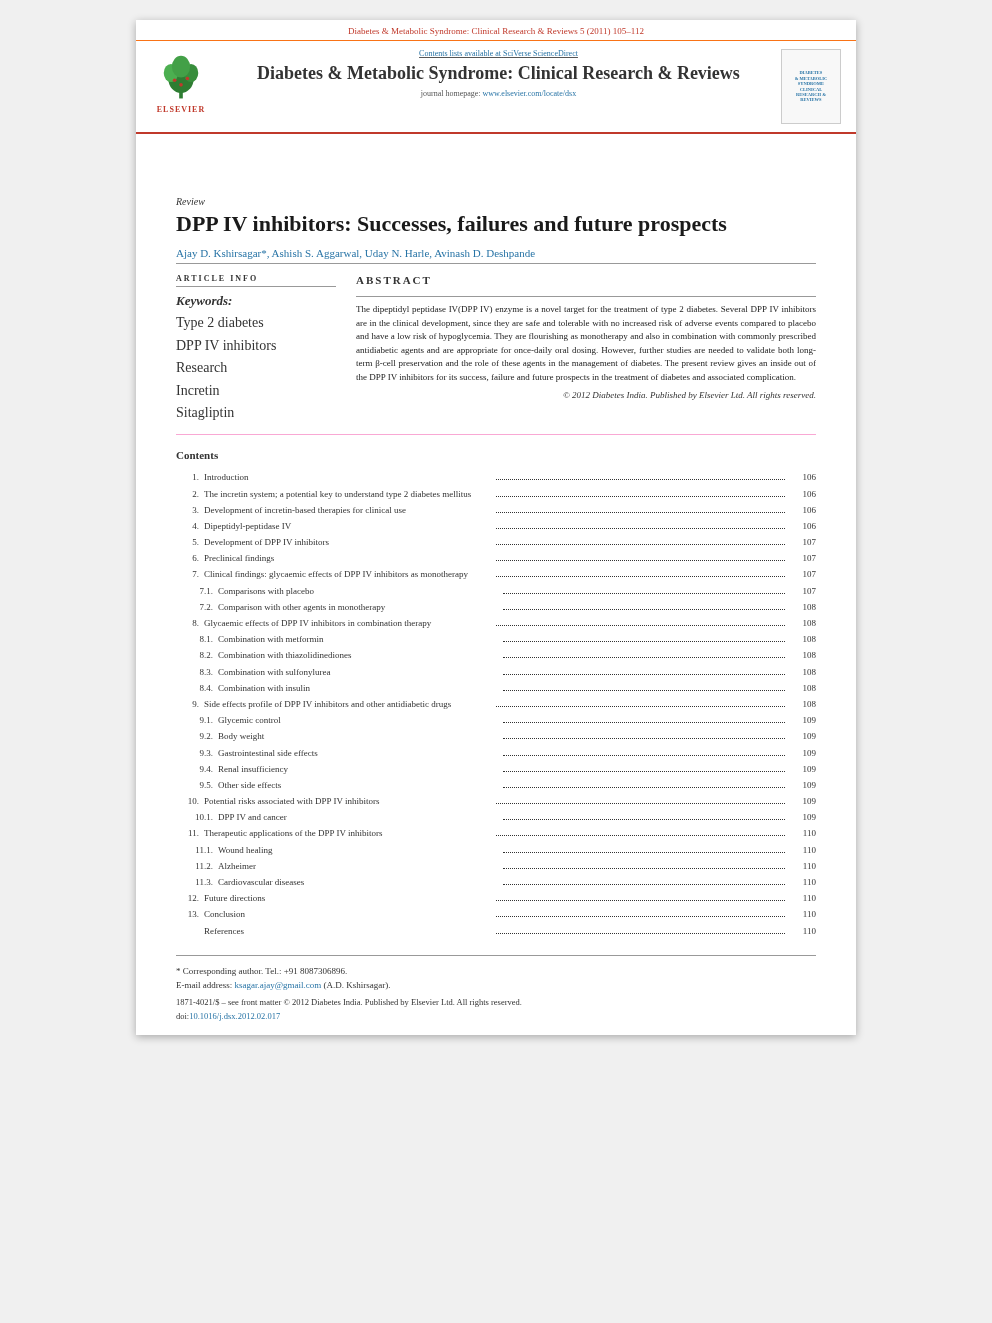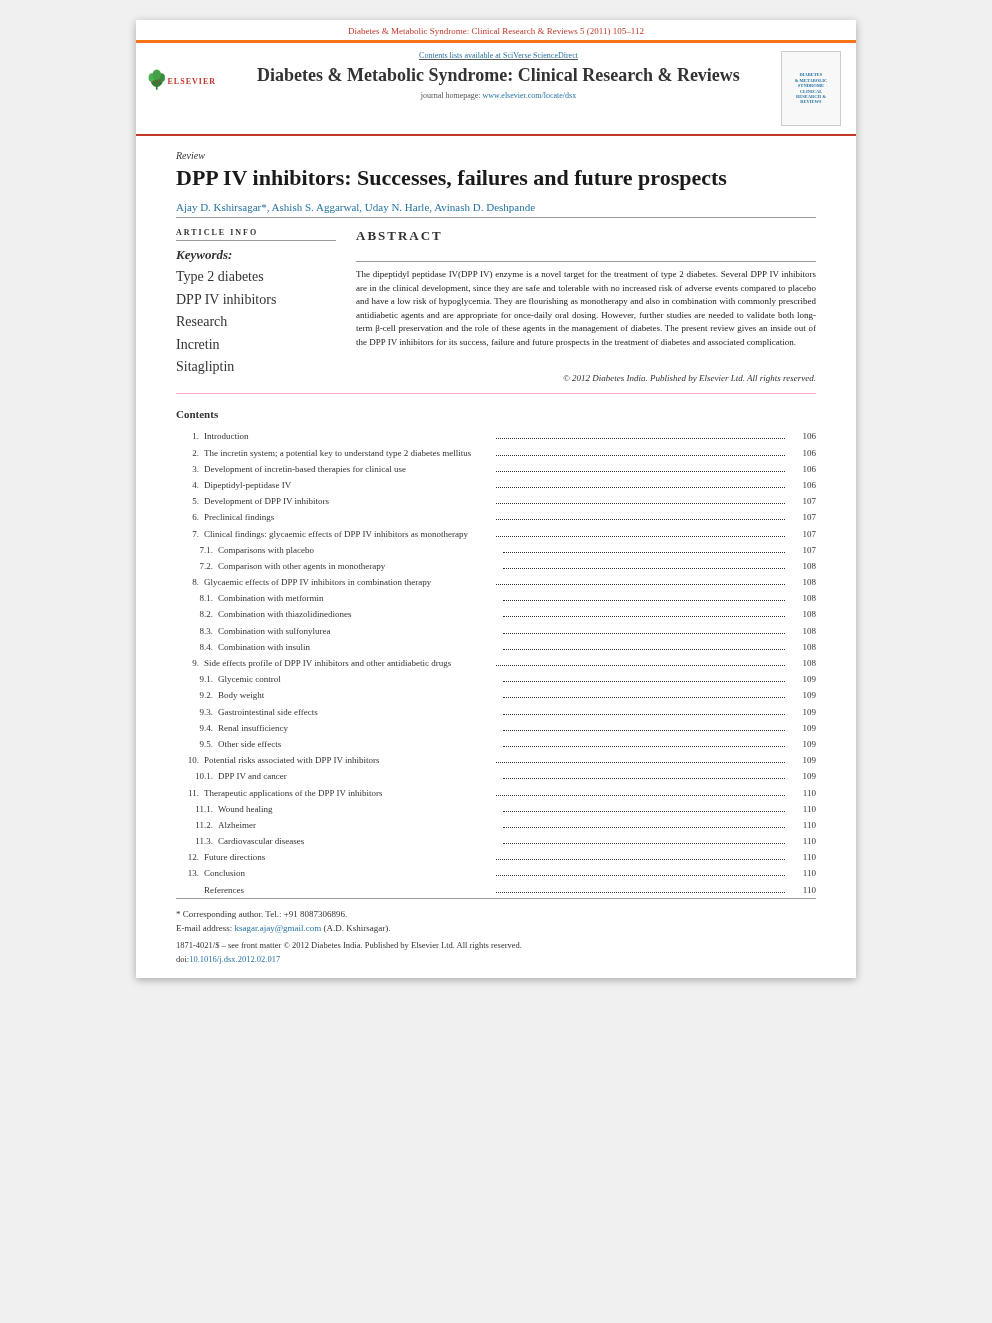--- a/index.html
+++ b/index.html
@@ -14,33 +14,33 @@
       width: 720px;
       background: #fff;
       padding: 0;
       box-shadow: 0 2px 8px rgba(0,0,0,0.3);
     }
     .top-bar {
       text-align: center;
       padding: 6px 0 4px;
       font-size: 9px;
       color: #c0392b;
-      border-bottom: 3px solid #f97316;
+      border-bottom: 1px solid #f97316;
     }
     .header-section {
       display: flex;
       border-bottom: 2px solid #c0392b;
       padding: 8px 10px;
       align-items: flex-start;
     }
     .elsevier-logo {
       width: 70px;
       flex-shrink: 0;
       display: flex;
-      flex-direction: row;
+      flex-direction: column;
       align-items: center;
       padding-top: 4px;
     }
     .elsevier-tree {
       width: 50px;
       height: 50px;
     }
     .elsevier-text {
       font-size: 8px;
       color: #c0392b;
@@ -101,20 +101,21 @@
       line-height: 1.2;
     }
     .main-content {
       padding: 14px 40px 14px 40px;
     }
     .review-label {
       font-size: 10px;
       font-style: italic;
       color: #333;
       margin-bottom: 4px;
+      margin-top: 48px;
     }
     .article-title {
       font-size: 22px;
       font-weight: bold;
       color: #1a1a1a;
       margin-bottom: 10px;
       line-height: 1.2;
     }
     .authors {
       font-size: 11px;
@@ -158,40 +159,40 @@
     }
     .keyword-item {
       font-size: 14px;
       color: #333;
       line-height: 1.6;
     }
     .abstract-section {
       flex: 1;
     }
     .abstract-label {
-      font-size: 13px;
+      font-size: 11px;
       font-weight: bold;
       letter-spacing: 2px;
       text-transform: uppercase;
       color: #333;
       border-bottom: 1px solid #999;
-      padding-bottom: 17px;
+      padding-bottom: 10px;
       margin-bottom: 6px;
     }
     .abstract-text {
       font-size: 9px;
       color: #222;
       line-height: 1.5;
       text-align: justify;
     }
     .copyright-line {
       font-size: 9px;
       color: #333;
       text-align: right;
-      margin-top: 24px;
+      margin-top: 6px;
       font-style: italic;
     }
     .contents-section {
       margin-top: 10px;
     }
     .contents-heading {
       font-size: 11px;
       font-weight: bold;
       color: #333;
       margin-bottom: 8px;
@@ -224,20 +225,21 @@
       margin: 0 3px 3px 3px;
       min-width: 30px;
     }
     .toc-page {
       width: 28px;
       text-align: right;
       flex-shrink: 0;
     }
     .footnote-section {
       border-top: 1px solid #999;
+      margin-top: 16px;
       padding-top: 8px;
     }
     .footnote-text {
       font-size: 9px;
       color: #333;
       line-height: 1.6;
     }
     .footnote-email {
       color: #2874a6;
     }

